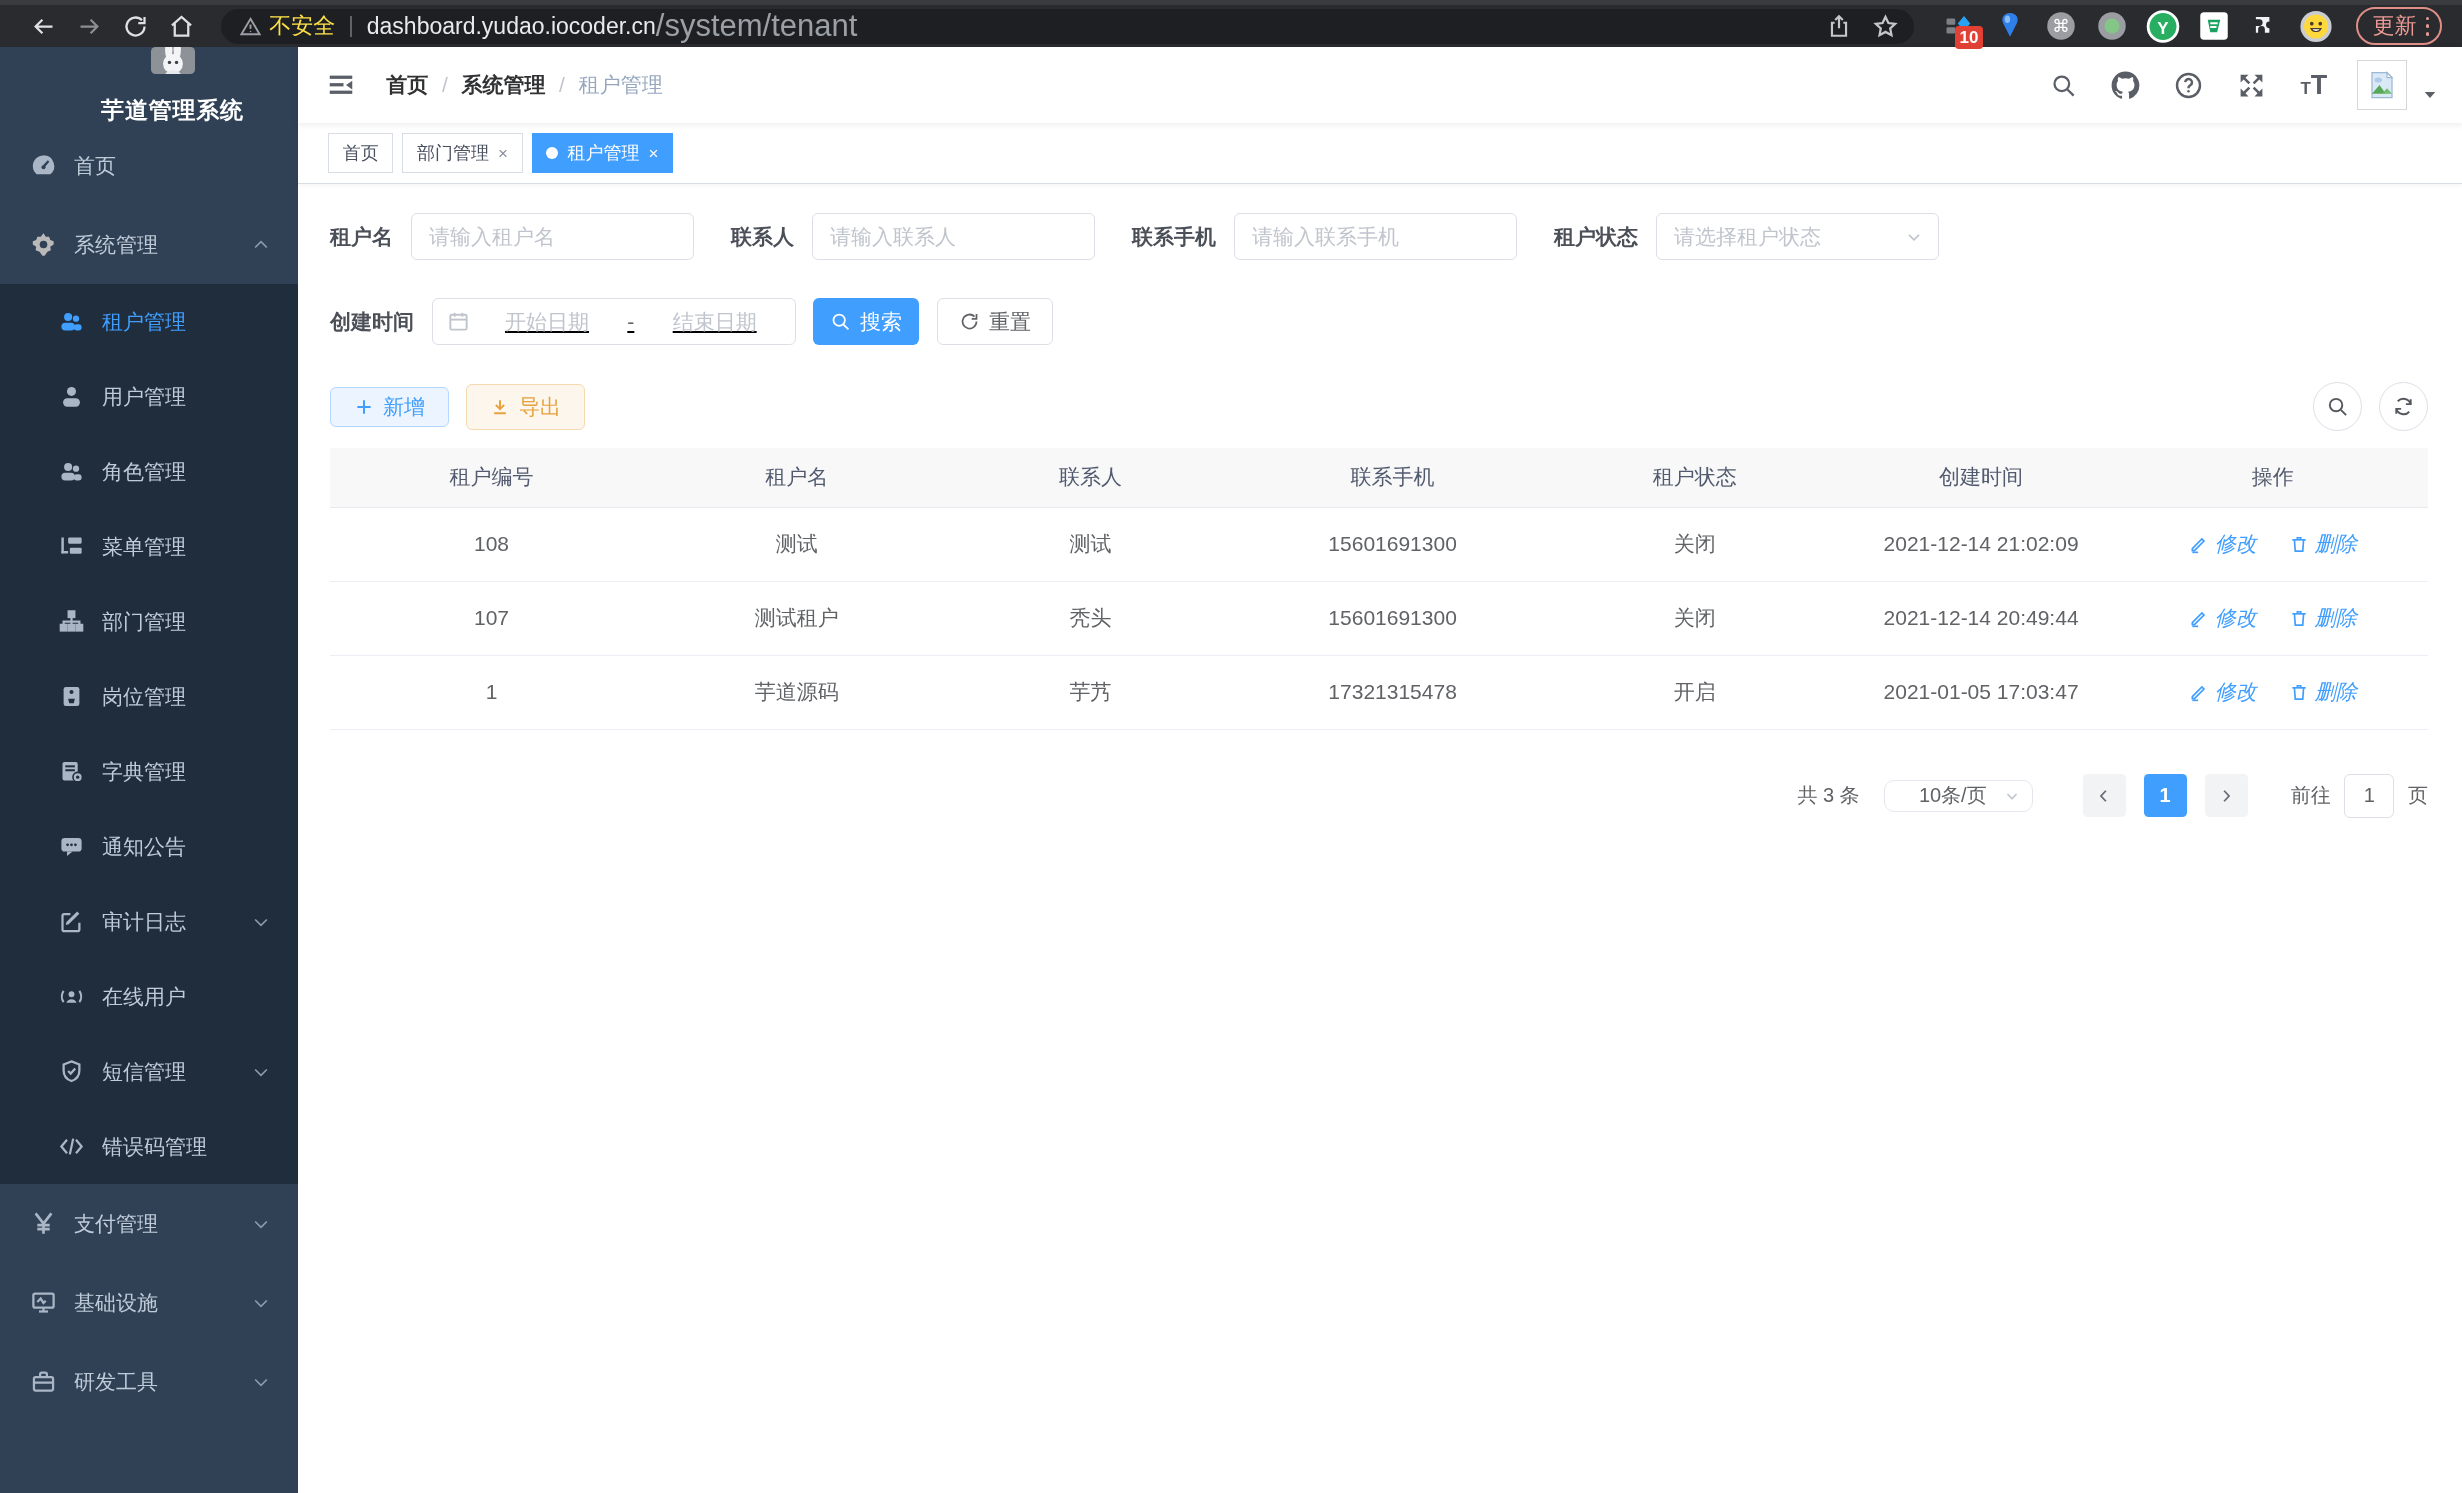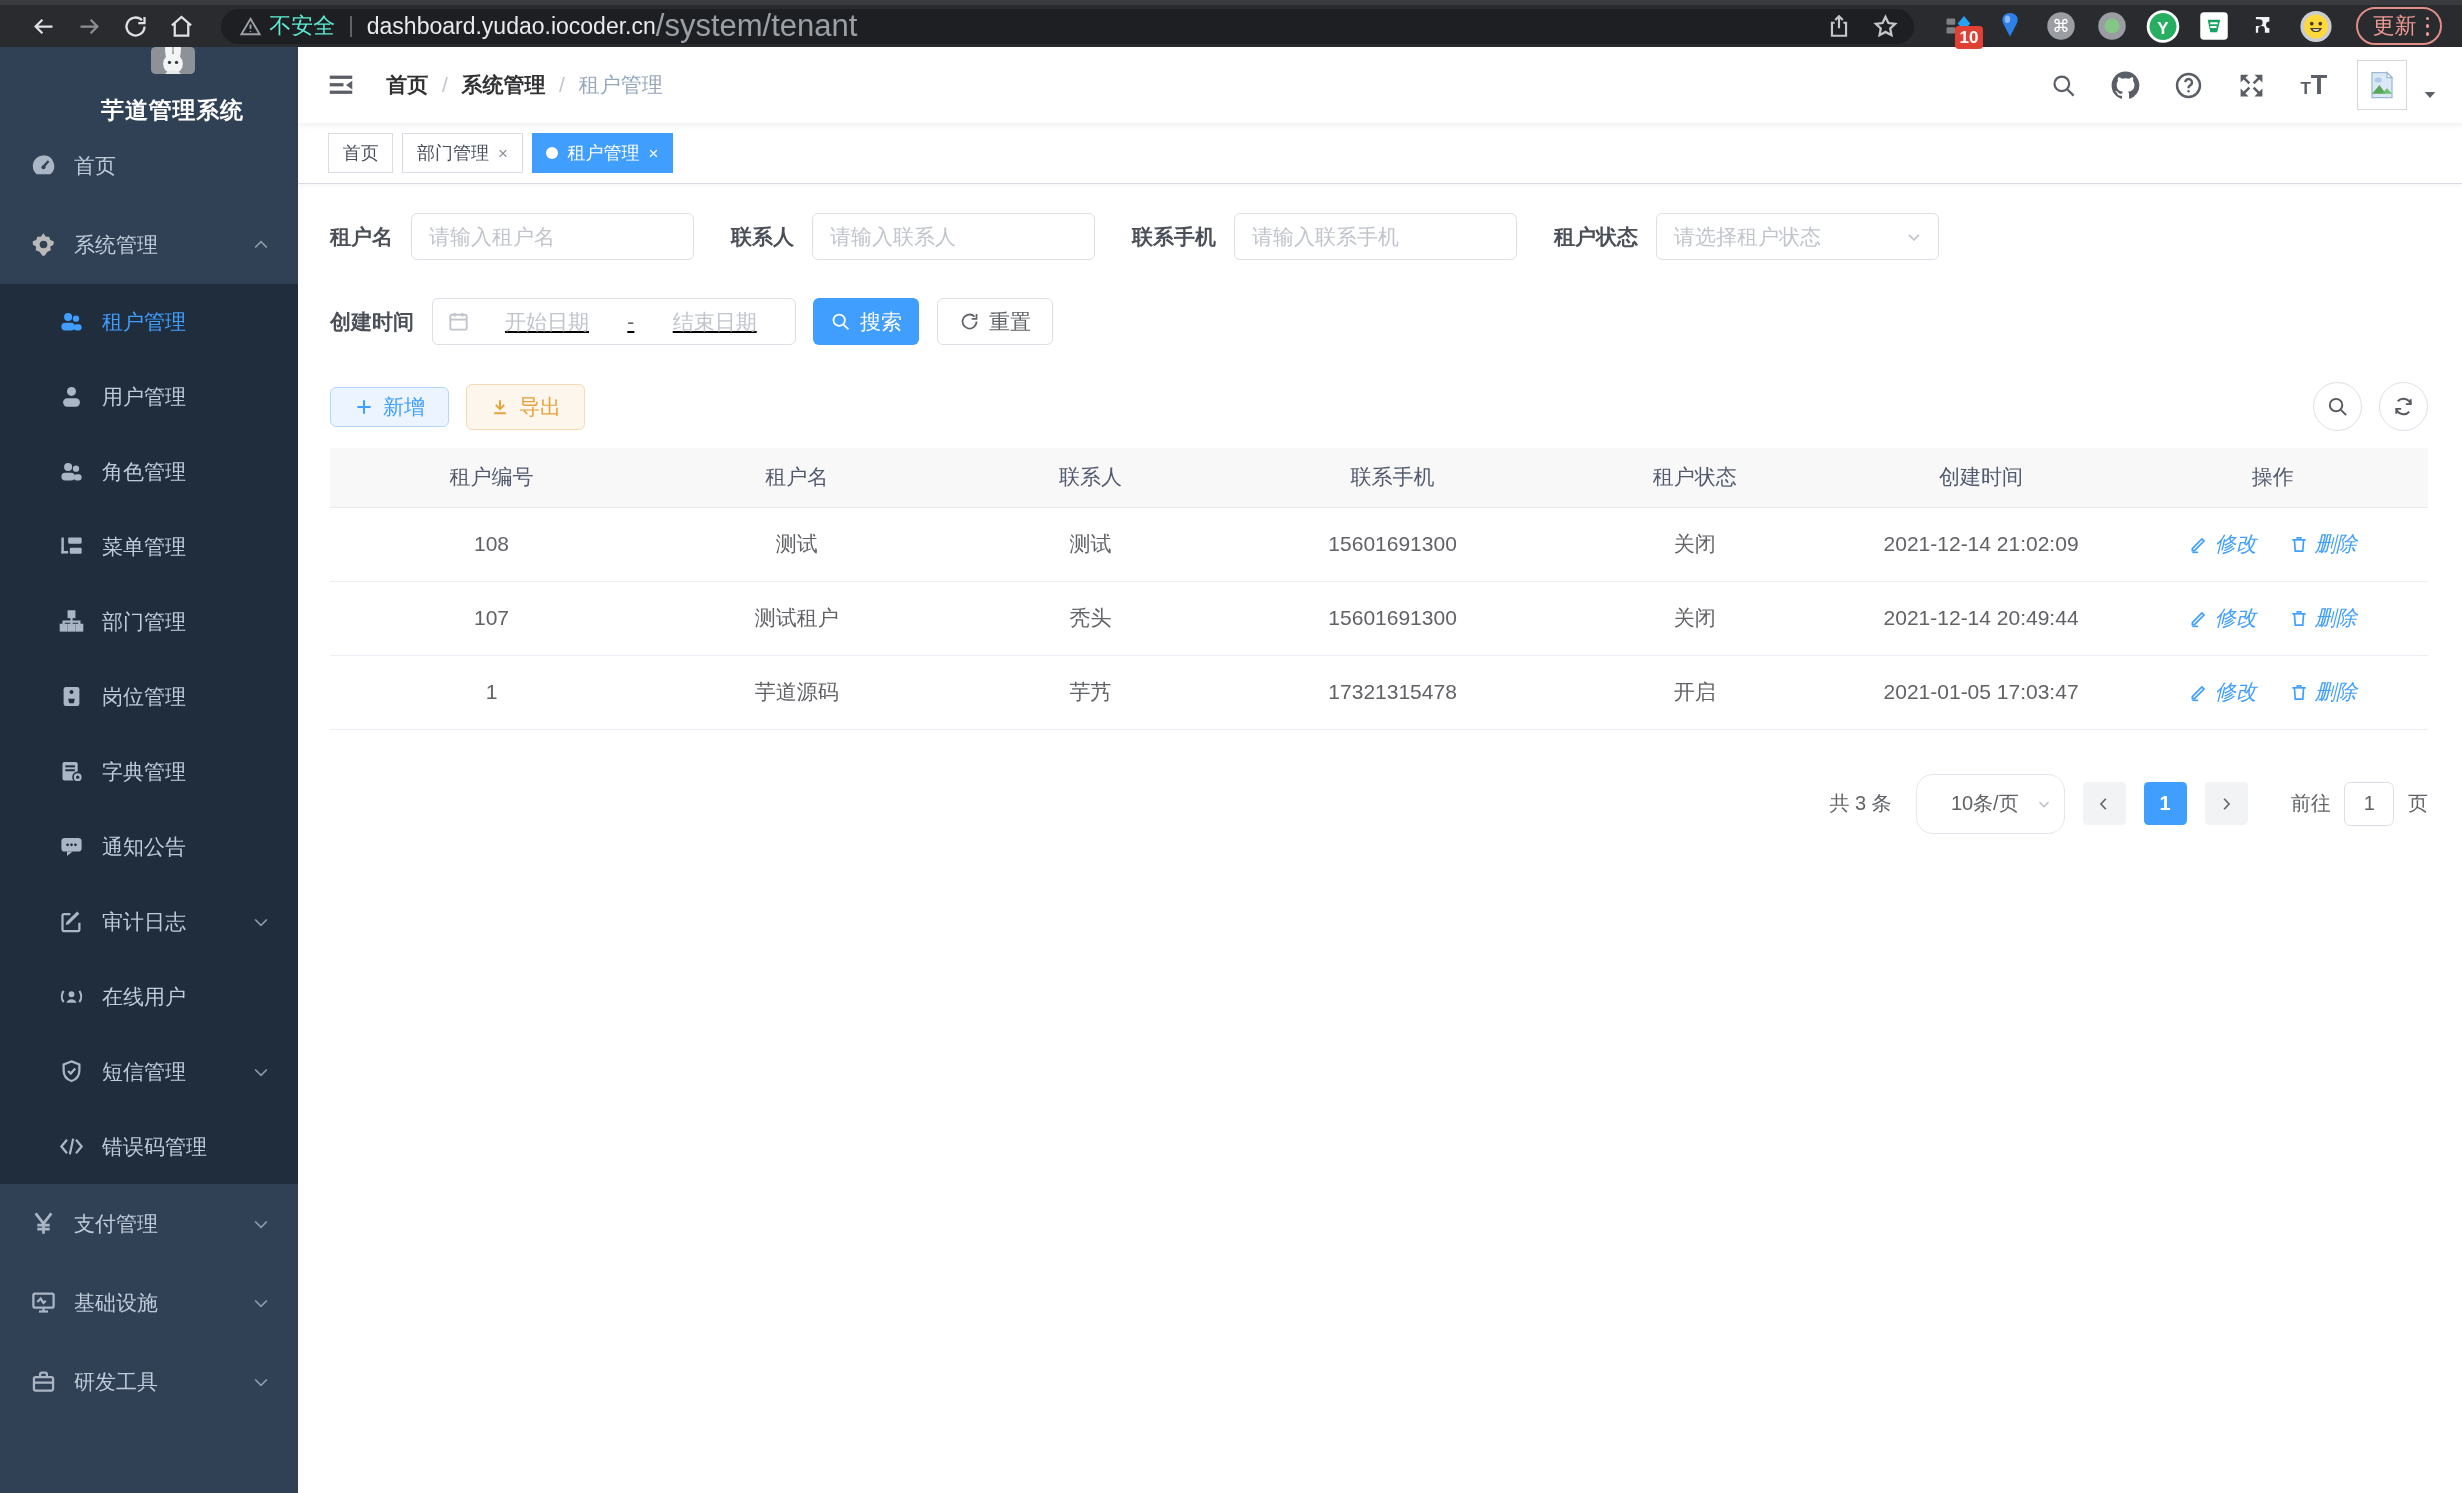--- a/index.html
+++ b/index.html
@@ -8,21 +8,21 @@
   svg { display:block; }
 
   
   .browser-bar { width:100%; height:47px; background:#2a2b2f; display:flex; flex-direction:column; }
   .browser-top-strip { height:5.3px; background:#3a3b3f; }
   .browser-toolbar { flex:1; display:flex; align-items:center; padding:0 20px 0 23px; gap:6px; }
   .nav-btn { width:40px; height:34px; display:flex; align-items:center; justify-content:center; color:#dfe1e5; flex:0 0 auto; }
   .nav-btn.dim { color:#8b8e93; }
   .omnibox { flex:1; height:35px; margin:0 10.7px 0 13.7px; background:#1e1f23; border-radius:17.5px; display:flex; align-items:center; padding:0 15px 0 18px; min-width:0; }
   .omni-warn { color:#9aa0a6; display:flex; align-items:center; gap:7.6px; }
-  .omni-sec-label { color:#5eead4; font-size:22px; }
+  .omni-sec-label { color:#fde047; font-size:22px; }
   .omni-divider { width:1.5px; height:21px; background:#5f6368; margin:0 15px; }
   .omni-host { color:#e8eaed; font-size:23px; }
   .omni-path { color:#9aa0a6; font-size:31px; }
   .omni-spacer { flex:1; }
   .omni-ic { color:#c3c7cc; margin-left:20px; }
   .ext-row { display:flex; align-items:center; gap:17px; margin-left:10.7px; flex:0 0 auto; }
   .ext { position:relative; width:34px; height:34px; display:flex; align-items:center; justify-content:center; }
   .ext-badge { position:absolute; bottom:-6px; right:-7.6px; background:#e14134; color:#fff; font-size:17px; line-height:1; padding:3px 4.6px; border-radius:3.8px; font-weight:700; }
   .update-pill { margin-left:17px; border:2.3px solid #e08e88; border-radius:20px; height:38px; display:flex; align-items:center; padding:0 10.7px 0 15px; color:#ec9a93; font-size:22px; gap:9px; flex:0 0 auto; }
   .vdots { display:flex; flex-direction:column; gap:3.8px; }
@@ -96,21 +96,21 @@
   
   table.grid { width:100%; border-collapse:collapse; table-layout:fixed; margin-top:17px; }
   .grid th { background:#f8f8f9; color:#515a6e; font-size:21px; font-weight:400; height:59px; text-align:center; border-bottom:1.5px solid #e8eaf0; }
   .grid td { height:74px; text-align:center; font-size:21px; color:#606266; border-bottom:1.5px solid #ebeef5; background:#fff; }
   .op-link { color:#409EFF; font-size:21px; display:inline-flex; align-items:center; gap:6px; cursor:pointer;font-style:italic; }
   .op-link + .op-link { margin-left:26px; }
 
   
   .pagination { display:flex; align-items:center; justify-content:flex-end; margin-top:44px; font-size:20px; color:#606266; }
   .pg-total { margin-right:24px; }
-  .pg-size { width:149px; height:60px; border:1.5px solid #e4e7ed; border-radius:17px; display:flex; align-items:center; padding:0 10.7px 0 18px; margin-right:18px; background:#fff; }
+  .pg-size { width:149px; height:32px; border:1.5px solid #e4e7ed; border-radius:10px; display:flex; align-items:center; padding:0 10.7px 0 18px; margin-right:50px; background:#fff; }
   .pg-size .v { flex:1; text-align:center; }
   .pg-size .chev { color:#c0c4cc; }
   .pg-btn { width:43px; height:43px; border-radius:4.6px; background:#f2f3f5; display:flex; align-items:center; justify-content:center; color:#676b72; margin-left:18px; cursor:pointer; }
   .pg-page { width:43px; height:43px; border-radius:4.6px; background:#409EFF; color:#fff; font-weight:700; display:flex; align-items:center; justify-content:center; margin-left:18px; }
   .pg-goto { display:flex; align-items:center; margin-left:43px; gap:13.7px; }
   .pg-input { width:50px; height:44px; border:1.5px solid #dcdfe6; border-radius:6px; text-align:center; font-size:20px; color:#606266; outline:none; }
 </style>
 </head>
 <body>
 

